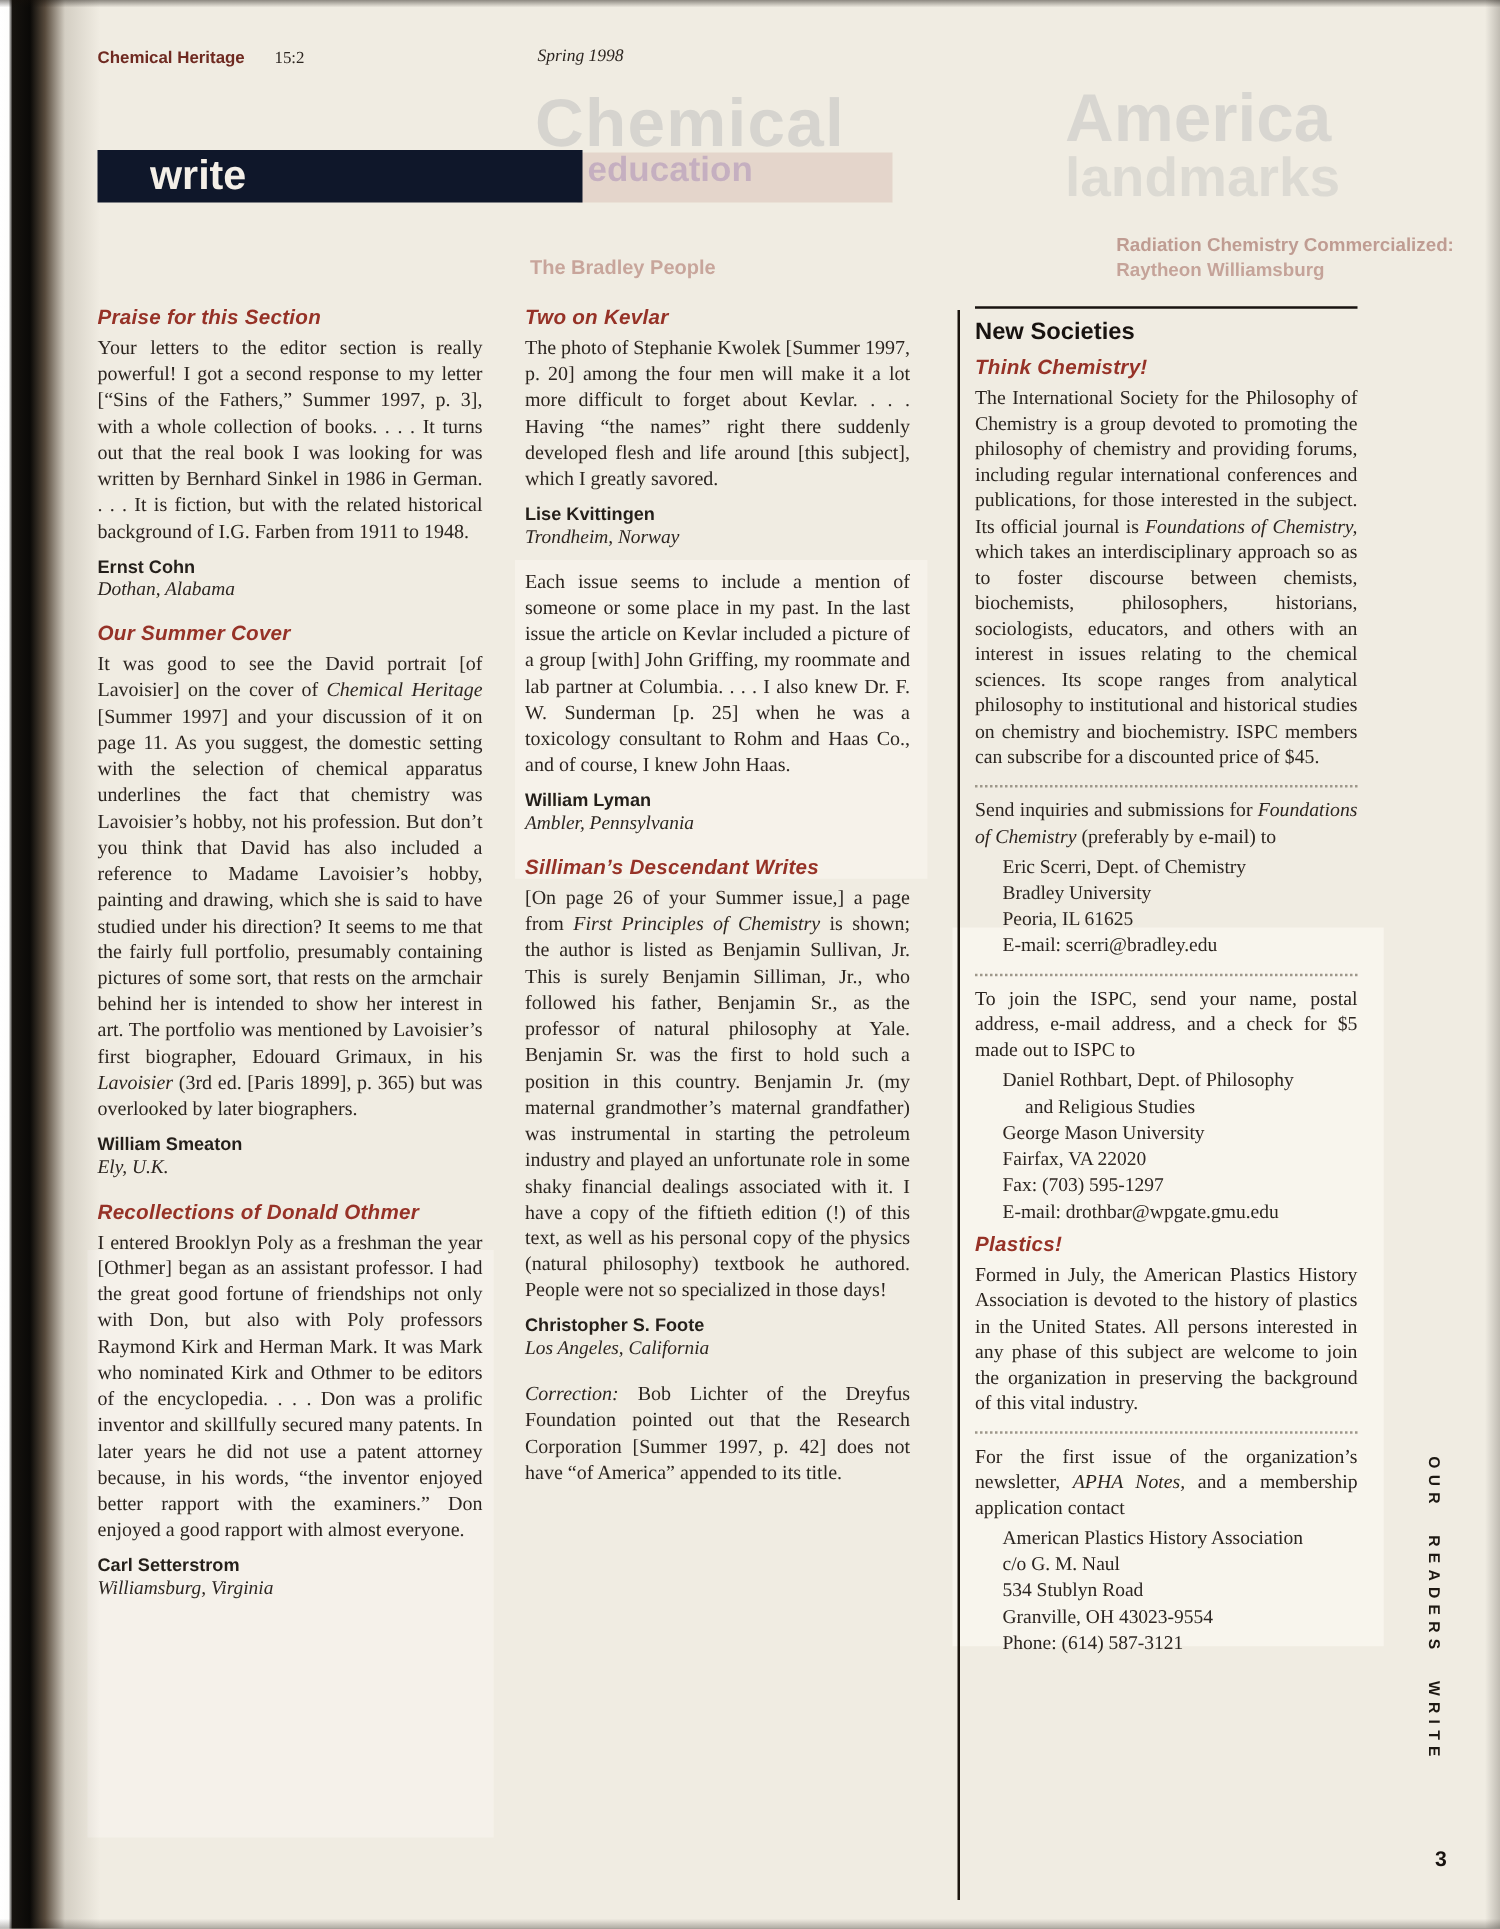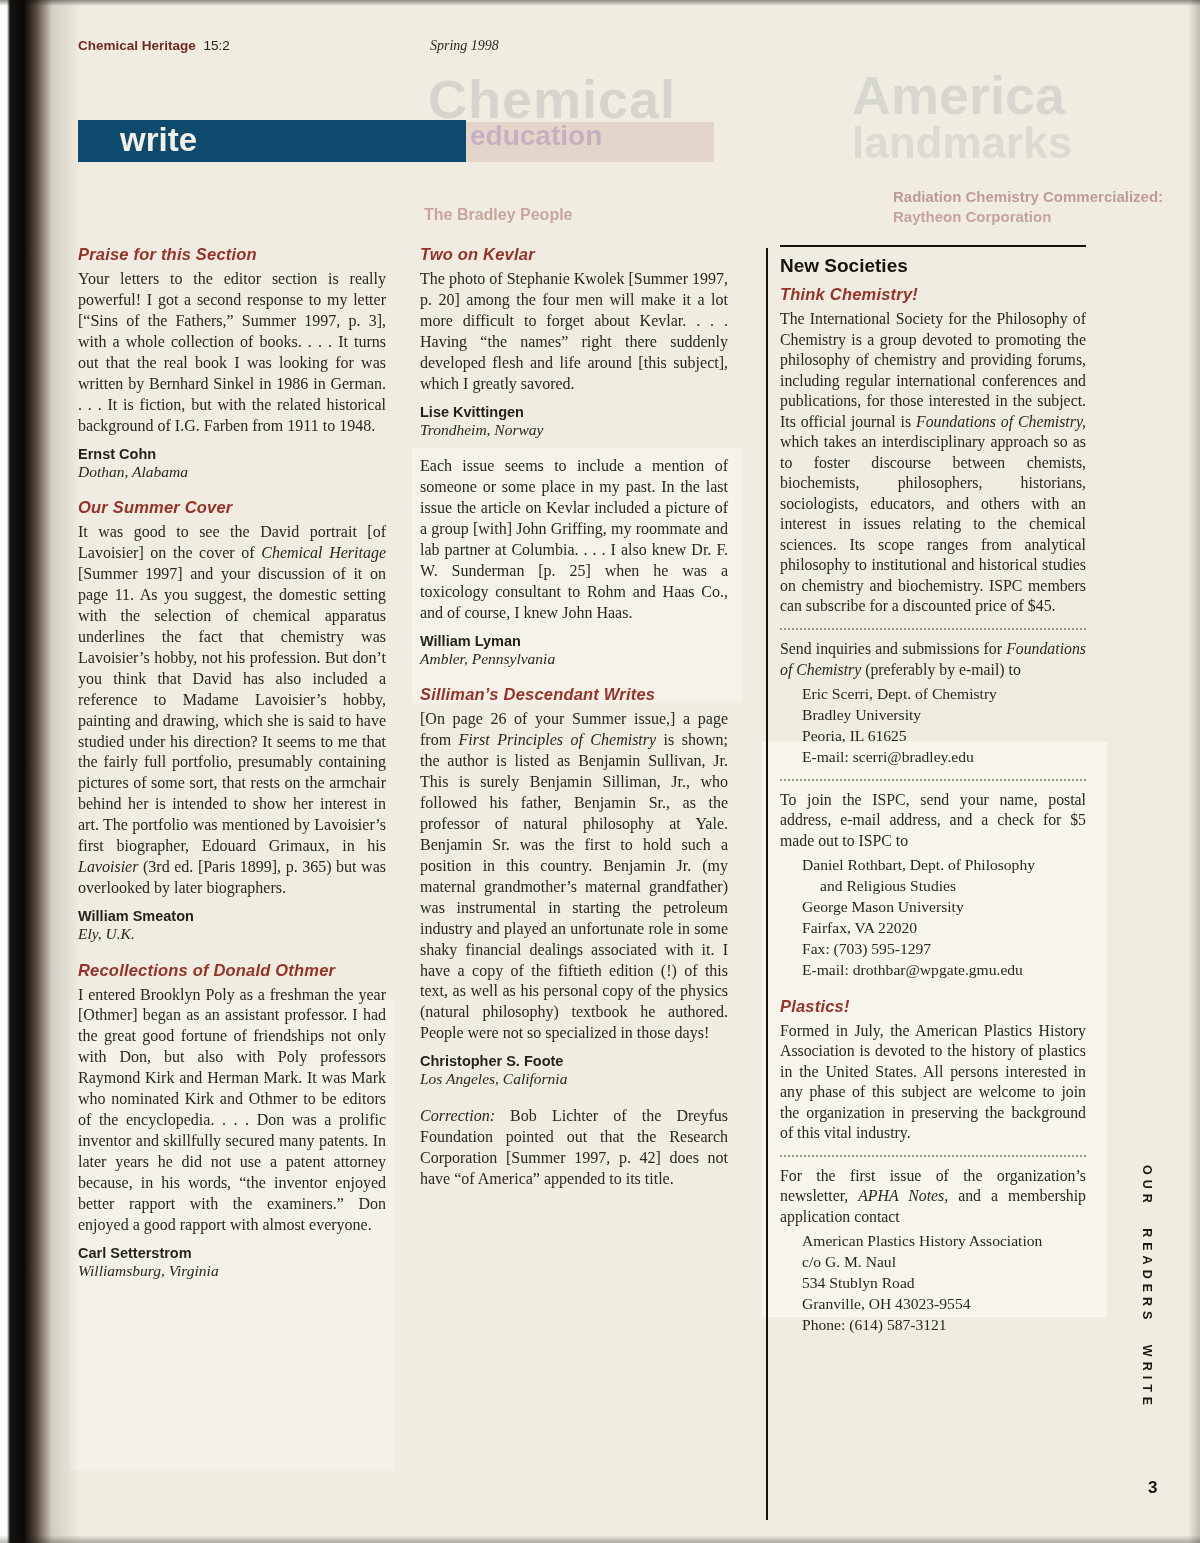--- a/index.html
+++ b/index.html
@@ -31,27 +31,27 @@
   .g-edu  { left:470px; top:120px; font-size:28px; color:#4c1d95; opacity:.2; }
   .g-hist { left:852px; top:64px;  font-size:54px; color:#90959c; opacity:.24; }
   .g-land { left:852px; top:118px; font-size:44px; color:#90959c; opacity:.2; }
   .g-rad1 { left:893px; top:188px; font-size:15px; color:rgba(125,45,35,.42); }
   .g-rad2 { left:893px; top:208px; font-size:15px; color:rgba(125,45,35,.38); }
   .g-poly { left:424px; top:206px; font-size:16px; color:rgba(135,50,40,.38); }
 
   
   .masthead { position:absolute; left:78px; top:38px; z-index:2; font-family:"Liberation Sans",sans-serif; font-size:13.5px; }
   .mh-journal { font-weight:bold; color:#6f2a21; }
-  .mh-issue { color:#2c2520; margin-left:4px; }
+  .mh-issue { color:#2c2520; margin-left:20px;font-family:Liberation Serif, serif; }
   .mh-season { position:absolute; left:430px; top:38px; z-index:2; font-style:italic; font-size:14px; color:#2c2520; }
 
   
   .page-title { position:absolute; left:76px; top:58px; z-index:3; font-family:"DejaVu Serif",serif;
     font-weight:bold; font-size:60px; letter-spacing:-1px; color:#181310; line-height:1; }
-  .title-bar { position:absolute; left:78px; top:120px; width:388px; height:42px; z-index:2; background:#0c4a6e; }
+  .title-bar { position:absolute; left:78px; top:120px; width:388px; height:42px; z-index:2; background:#0f172a; }
   .title-sub { display:block; padding-left:42px; font-family:"Liberation Sans",sans-serif; font-weight:bold;
     font-size:33px; line-height:40px; color:#f4efe7; }
 
   
   .col { position:absolute; top:245px; z-index:2; }
   .col1 { left:78px;  width:308px; }
   .col2 { left:420px; width:308px; }
   .col3 { left:780px; width:306px; }
 
   .vrule { position:absolute; left:766px; top:248px; width:2px; height:1272px; background:#1b150f; z-index:2; }
@@ -67,21 +67,21 @@
   .sig-name { font-family:"Liberation Sans",sans-serif; font-weight:bold; font-size:14.5px; color:#241f1a; }
   .sig-place { font-style:italic; font-size:15.5px; line-height:1.25; }
 
   .toprule { height:2px; background:#181310; margin-bottom:8px; }
   .societies-h { font-family:"Liberation Sans",sans-serif; font-weight:bold; font-size:19px; color:#181310; margin:2px 0 8px; }
   .dotted { border-top:2px dotted #9d978a; margin:11px 0 9px; }
   .intro { margin-bottom:4px; }
   .contact { padding-left:22px; margin-top:2px; }
   .cl { font-size:15.6px; line-height:1.34; }
   .cl.indent2 { padding-left:18px; }
-  .plastics-h { margin-top:16px; }
+  .plastics-h { margin-top:6px; }
 
   
   .vertical-label { position:absolute; left:1140px; top:1165px; z-index:2; writing-mode:vertical-rl;
     font-family:"Liberation Sans",sans-serif; font-weight:bold; font-size:12.5px; letter-spacing:5px;
     word-spacing:12px; color:#1d1812; }
   .page-num { position:absolute; left:1148px; top:1478px; z-index:2; font-family:"Liberation Sans",sans-serif;
     font-weight:bold; font-size:17px; color:#181310; }
 </style>
 </head>
 <body>
@@ -91,21 +91,21 @@
   <div class="panel p1"></div>
   <div class="panel p2"></div>
   <div class="panel p3"></div>
 
   <div class="ghost g-chem">Chemical</div>
   <div class="ghost g-bar"></div>
   <div class="ghost g-edu">education</div>
   <div class="ghost g-hist">America</div>
   <div class="ghost g-land">landmarks</div>
   <div class="ghost g-rad1">Radiation Chemistry Commercialized:</div>
-  <div class="ghost g-rad2">Raytheon Corporation</div>
+  <div class="ghost g-rad2">Raytheon Williamsburg</div>
   <div class="ghost g-poly">The Bradley People</div>
 
   <header class="masthead">
     <span class="mh-journal">Chemical Heritage</span>
     <span class="mh-issue">15:2</span>
   </header>
   <div class="mh-season">Spring 1998</div>
 
   <div class="title-bar">
     <span class="title-sub">write</span>

